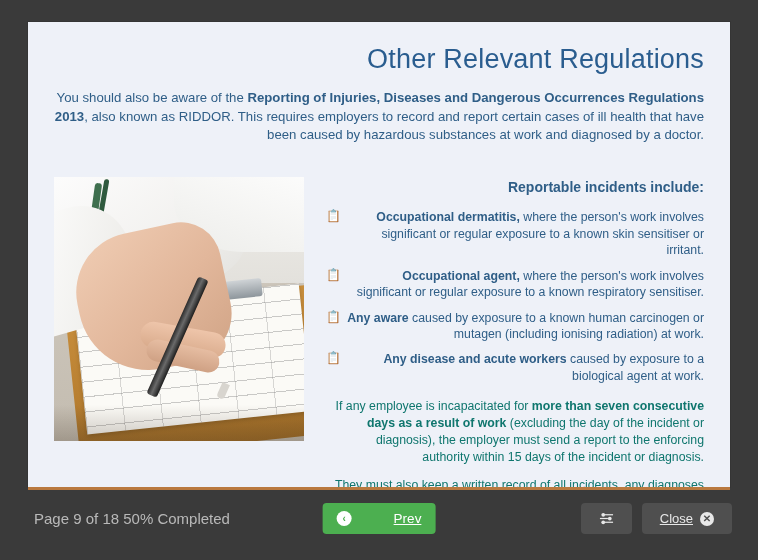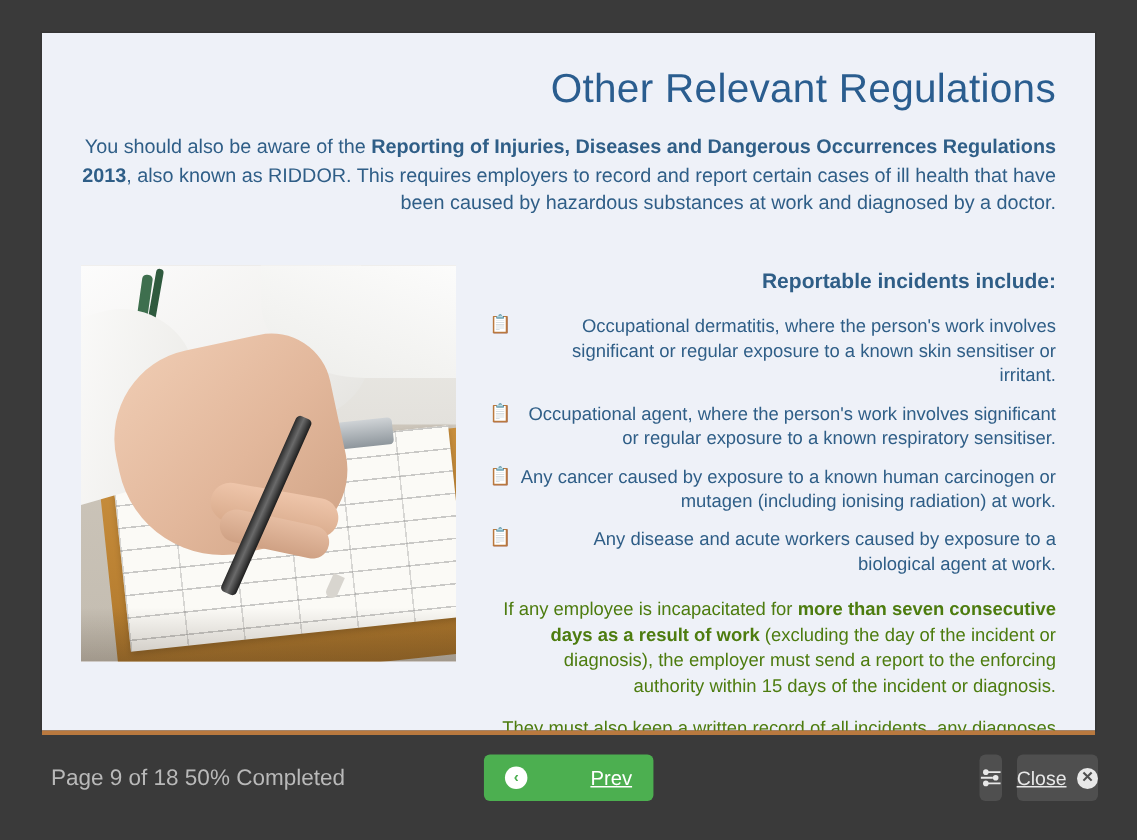--- a/index.html
+++ b/index.html
@@ -169,25 +169,25 @@
   ul.incidents li .bullet-icon {
     position: absolute;
     left: 0;
     top: 1px;
     width: 12px;
     height: 12px;
     color: #2f5e87;
     font-size: 12px;
     line-height: 12px;
   }
-  ul.incidents li b { font-weight: normal; }
+  ul.incidents li b { font-weight: bold; }
   .para {
     font-size: 12.3px;
     line-height: 1.36;
-    color: #4d7c0f;
+    color: #0f766e;
     margin: 0 0 12px 0;
   }
   .para b { font-weight: bold; }
 
   
   .bottom-bar {
     position: absolute;
     left: 28px;
     right: 28px;
     top: 487px;
@@ -247,21 +247,21 @@
     gap: 10px;
   }
   .dark-btn {
     display: inline-flex;
     align-items: center;
     gap: 7px;
     background: #4f4f4f;
     color: #e8e8e8;
     border: none;
     border-radius: 4px;
-    padding: 8px 0;
+    padding: 8px 18px;
     font-size: 13px;
     font-family: "Liberation Sans", sans-serif;
     cursor: pointer;
   }
   .dark-btn u { text-decoration: underline; }
   .x-ico {
     display: inline-block;
     width: 14px; height: 14px;
     border-radius: 50%;
     background: #e8e8e8;
@@ -311,21 +311,21 @@
           <p class="content-lead">Reportable incidents include:</p>
 
           <ul class="incidents">
             <li>
               <span class="bullet-icon">📋</span><b>Occupational dermatitis,</b><span> where the person's work involves significant or regular exposure to a known skin sensitiser or irritant.</span>
             </li>
             <li>
               <span class="bullet-icon">📋</span><b>Occupational agent,</b><span> where the person's work involves significant or regular exposure to a known respiratory sensitiser.</span>
             </li>
             <li>
-              <span class="bullet-icon">📋</span><b>Any cancer</b><span> caused by exposure to a known human carcinogen or mutagen (including ionising radiation) at work.</span>
+              <span class="bullet-icon">📋</span><b>Any aware</b><span> caused by exposure to a known human carcinogen or mutagen (including ionising radiation) at work.</span>
             </li>
             <li>
               <span class="bullet-icon">📋</span><b>Any disease and acute workers</b><span> caused by exposure to a biological agent at work.</span>
             </li>
           </ul>
 
           <p class="para"><span>If any employee is incapacitated for </span><b>more than seven consecutive days as a result of work</b><span> (excluding the day of the incident or diagnosis), the employer must send a report to the enforcing authority within 15 days of the incident or diagnosis.</span></p>
 
           <p class="para"><span>They must also keep a written record of all incidents, any diagnoses that employees receive, and any injuries that incapacitate workers for </span><b>more than three consecutive days.</b></p>
         </div>

